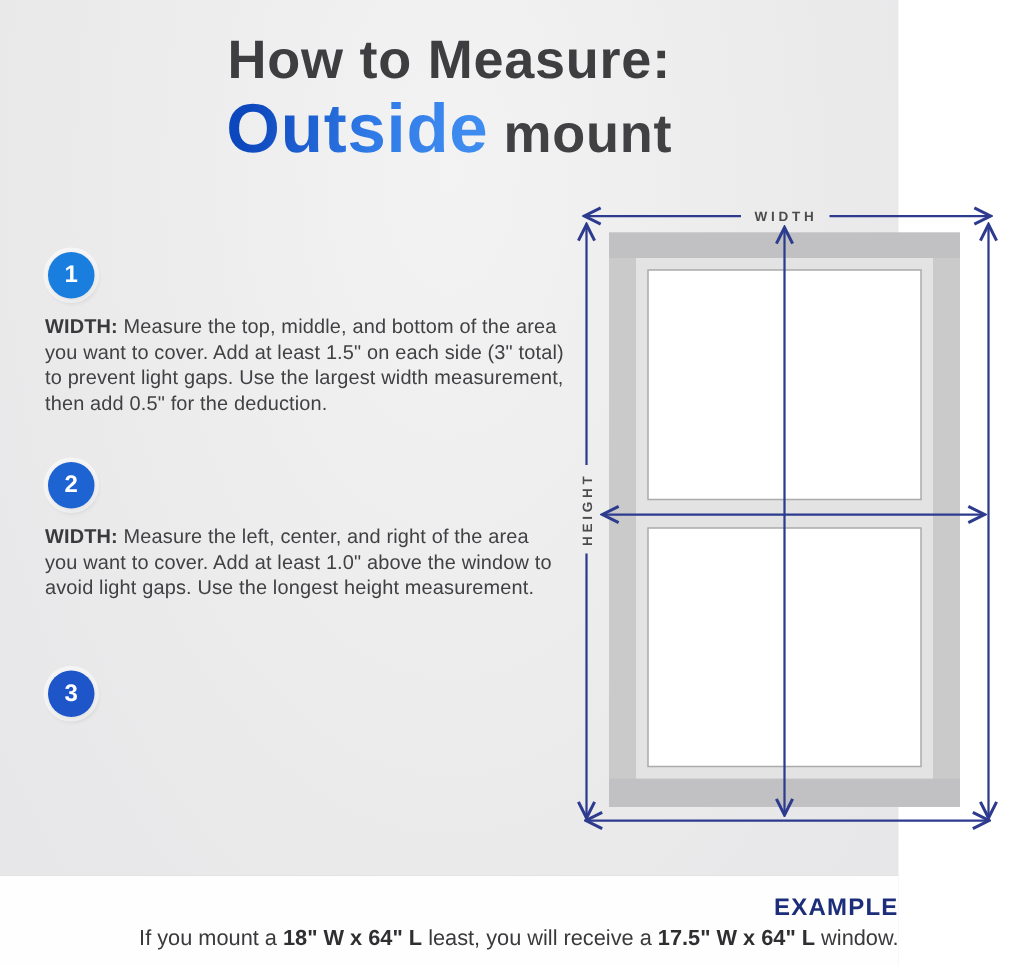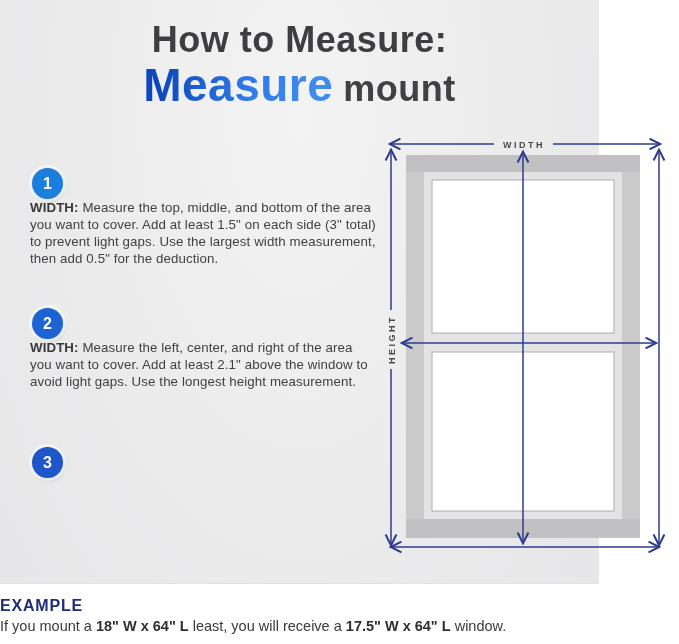--- a/index.html
+++ b/index.html
@@ -39,68 +39,69 @@
   .step-2 { top: 308px; }
   .step-3 { top: 447px; }
   .step-circle {
     width: 31px; height: 31px; border-radius: 50%;
     display: flex; align-items: center; justify-content: center;
     color: #ffffff; font-size: 16px; font-weight: 700;
     box-shadow: 0 0 0 3px rgba(255,255,255,0.55), 1px 2px 4px rgba(0,0,0,0.18);
     margin-left: 2px;
   }
   .step-text {
+    margin-top: 10px;
     font-size: 13.3px; line-height: 17px; color: #414144;
     letter-spacing: 0.1px;
   }
   .step-lead { font-weight: 700; color: #3a3a3d; }
 
   
   .diagram-svg { position: absolute; top: 0; left: 0; }
   .dim-label {
     font-size: 9px; font-weight: 700; fill: #4b4b4e; letter-spacing: 2.5px;
   }
 
   
   .example-strip {
     position: absolute; left: 0; bottom: 0; width: 100%; height: 61px;
-    background: #fefefe; text-align: left; padding-top: 13px;
+    background: #fefefe; text-align: right; padding-top: 13px;
     border-top: 1px solid #e2e2e3;
   }
   .example-heading {
     font-size: 16px; font-weight: 700; color: #1c2e7a; letter-spacing: 0.8px;
   }
   .example-line {
     margin-top: 3px; font-size: 14.5px; color: #3a3a3d;
   }
   .example-line b { font-weight: 700; color: #2f2f32; }
 </style>
 </head>
 <body>
 
 <div class="canvas">
 
   <div class="header">
     <div class="title-line1">How to Measure:</div>
     <div class="title-line2">
-      <span class="title-highlight">Measure</span><span class="title-suffix">mount</span>
+      <span class="title-highlight">Outside</span><span class="title-suffix">mount</span>
     </div>
   </div>
 
   <div class="step step-1">
     <div class="step-circle" style="background: rgb(26, 126, 222);">1</div>
     <div class="step-text">
       <span class="step-lead">WIDTH:</span><span> Measure the top, middle, and bottom of the area you want to cover. Add at least 1.5" on each side (3" total) to prevent light gaps. Use the largest width measurement, then add 0.5" for the deduction.</span>
     </div>
   </div>
 
   <div class="step step-2">
     <div class="step-circle" style="background: rgb(30, 99, 210);">2</div>
     <div class="step-text">
-      <span class="step-lead">WIDTH:</span><span> Measure the left, center, and right of the area you want to cover. Add at least 2.1" above the window to avoid light gaps. Use the longest height measurement.</span>
+      <span class="step-lead">WIDTH:</span><span> Measure the left, center, and right of the area you want to cover. Add at least 1.0" above the window to avoid light gaps. Use the longest height measurement.</span>
     </div>
   </div>
 
   <div class="step step-3">
     <div class="step-circle" style="background: rgb(30, 85, 200);">3</div>
   </div>
 
   <svg class="diagram-svg" width="679" height="644" viewBox="0 0 679 644">
     <defs>
       <marker id="arw" viewBox="0 0 10 10" refX="8" refY="5" markerWidth="9" markerHeight="9" orient="auto-start-reverse">

